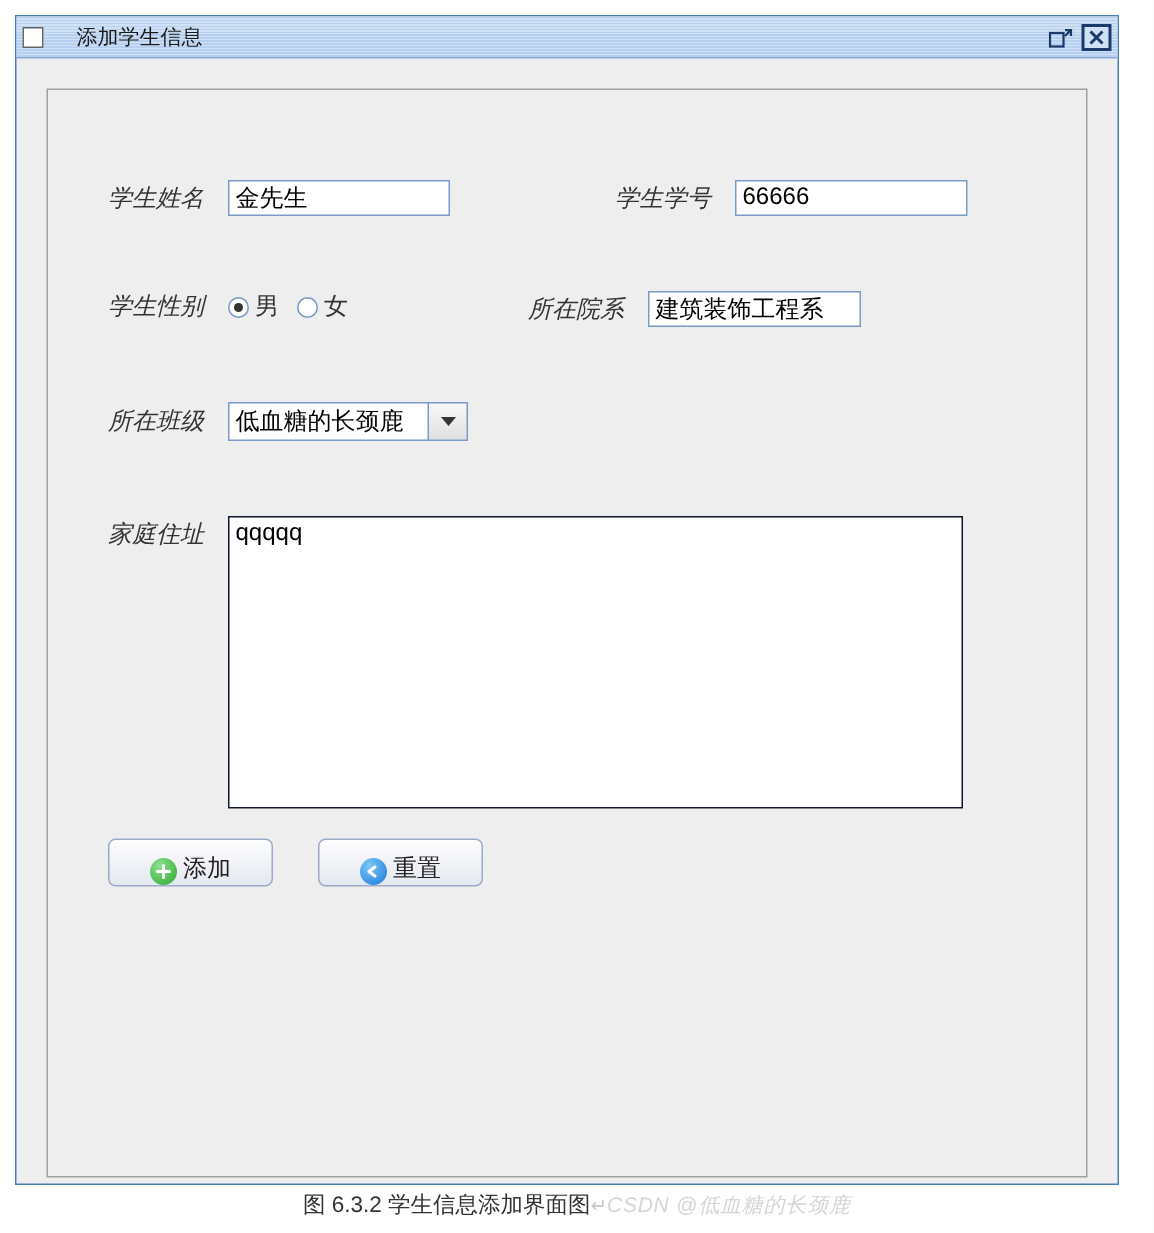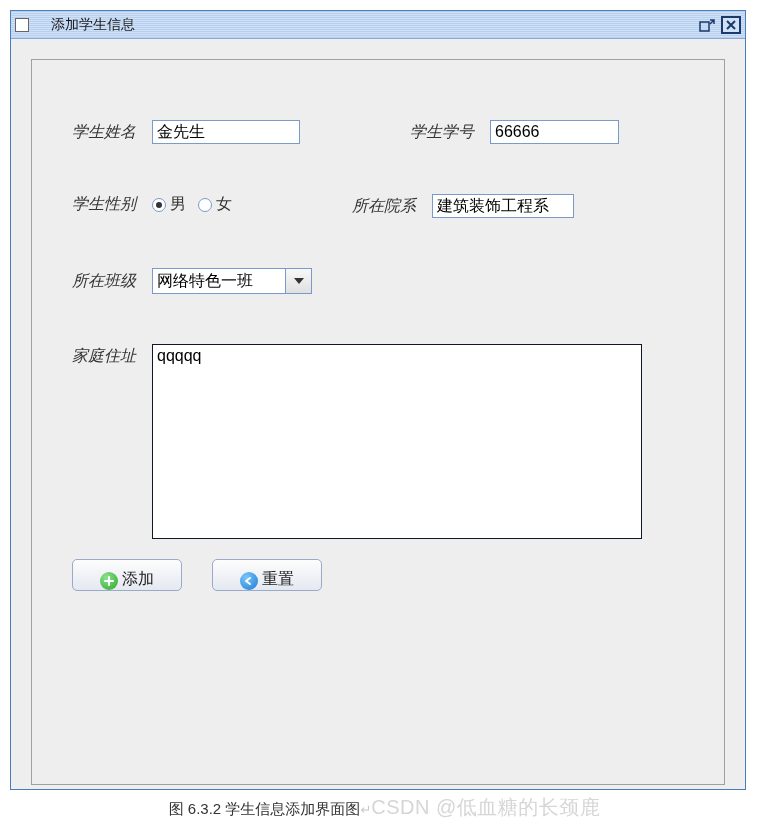--- a/index.html
+++ b/index.html
@@ -110,21 +110,21 @@
     .text-input {
       border: 1px solid #7a9ac8;
       background: #fff;
       height: 24px;
       padding: 2px 4px;
       font-size: 16px;
       font-family: inherit;
       outline: none;
     }
     .text-input.name { width: 148px; }
-    .text-input.id { width: 129px; }
+    .text-input.id { width: 155px; }
     .text-input.dept { width: 142px; }
     .radio-group {
       display: flex;
       align-items: center;
       gap: 12px;
     }
     .radio-item {
       display: flex;
       align-items: center;
       gap: 4px;
@@ -228,22 +228,23 @@
       color: #333;
       padding: 4px 0;
       position: relative;
     }
     .caption-return {
       color: #c8c8c8;
       font-size: 13px;
     }
     .watermark {
       color: #d6d6d6;
-      font-size: 20px;
+      font-size: 14px;
       letter-spacing: 0.5px;
+      font-style: italic;
     }
     .col2 { margin-left: 110px; }
     .col2b { margin-left: 120px; }
   </style>
 </head>
 <body>
 
 <div class="container">
   <div class="window-frame">
     <div class="title-bar">
@@ -297,21 +298,21 @@
           <div class="field-group col2b">
             <span class="field-label">所在院系</span>
             <input type="text" class="text-input dept" value="建筑装饰工程系" style="">
           </div>
         </div>
 
         <div class="form-row">
           <div class="field-group">
             <span class="field-label">所在班级</span>
             <div class="combo-box">
-              <div class="combo-text">网络特色一班</div>
+              <div class="combo-text">低血糖的长颈鹿</div>
               <div class="combo-btn">
                 <svg width="10" height="6" viewBox="0 0 10 6">
                     <path d="M0 0 L5 6 L10 0 Z" fill="#333"></path>
                   </svg>
               </div>
             </div>
           </div>
         </div>
 
         <div class="form-row textarea-row">

